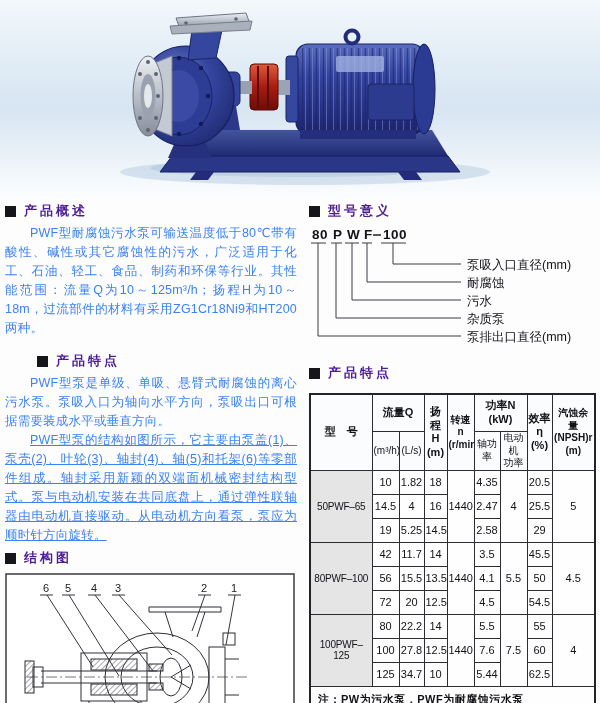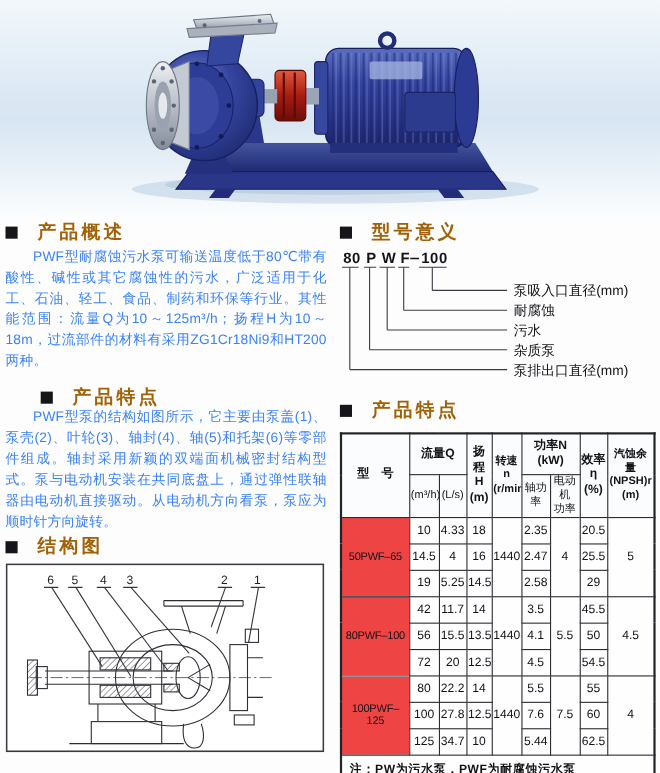--- a/index.html
+++ b/index.html
@@ -20,21 +20,21 @@
     background:linear-gradient(180deg,#f3f8fb 0%,#e2edf6 30%,#d7e5f2 55%,#eaf2f8 80%,#fbfdfe 100%);
   }
   .photo-area svg{display:block;}
   
   .content{display:flex;gap:12px;padding:0 5px;}
   .col-left{width:292px;flex:0 0 292px;}
   .col-right{width:286px;flex:0 0 286px;}
   
   .sec-header{display:flex;align-items:center;margin-top:6px;height:18px;}
   .sec-square{width:11px;height:11px;background:#15151a;margin-right:8px;flex:0 0 11px;}
-  .sec-title{font-size:17px;font-weight:bold;letter-spacing:3px;color:#a16207;line-height:18px;margin-left:10px;}
+  .sec-title{font-size:13px;font-weight:bold;letter-spacing:3px;color:#4c1d95;line-height:18px;}
   
   .para{
     margin:4px 0 0 0;font-size:12.5px;line-height:19px;
     text-align:justify;text-indent:2em;color:#3b82f6;letter-spacing:.2px;
   }
   .mt14{margin-top:14px;padding-left:32px;}
   .mt4{margin-top:4px;}
   
   .drawing-box{margin-top:6px;}
   .drawing-box svg{display:block;}
@@ -53,21 +53,21 @@
   }
   .perf-table td{
     border:1px solid #2c2c33;text-align:center;vertical-align:middle;
     font-size:11px;padding:0 1px;color:#121217;height:23px;overflow:hidden;
   }
   .perf-table thead td{font-weight:bold;font-size:11px;line-height:1.25;background:#fbfcfe;}
   .perf-table thead .sub{font-weight:normal;font-size:10px;}
   .perf-table thead td span{display:block;}
   .perf-table .hr1 td{height:36px;}
   .perf-table .hr2 td{height:34px;}
-  .perf-table td.model{font-size:10px;letter-spacing:-.2px;background:#ef4444;}
+  .perf-table td.model{font-size:10px;letter-spacing:-.2px;background:#e5e5e5;}
   .perf-table td.small{font-size:10px;}
   .perf-table .note-row td{
     height:26px;text-align:left;padding-left:7px;font-size:11px;font-weight:bold;letter-spacing:.5px;
   }
 </style>
 </head>
 <body>
 
 <div class="page">
 
@@ -186,21 +186,22 @@
       <div class="sec-header">
         <span class="sec-square"></span>
         <span class="sec-title">产品概述</span>
       </div>
       <p class="para">PWF型耐腐蚀污水泵可输送温度低于80℃带有酸性、碱性或其它腐蚀性的污水，广泛适用于化工、石油、轻工、食品、制药和环保等行业。其性能范围：流量Q为10～125m³/h；扬程H为10～18m，过流部件的材料有采用ZG1Cr18Ni9和HT200两种。</p>
 
       <div class="sec-header mt14">
         <span class="sec-square"></span>
         <span class="sec-title">产品特点</span>
       </div>
-      <p class="para" style="margin-top:0;">PWF型泵的结构如图所示，它主要由泵盖(1)、泵壳(2)、叶轮(3)、轴封(4)、轴(5)和托架(6)等零部件组成。轴封采用新颖的双端面机械密封结构型式。泵与电动机安装在共同底盘上，通过弹性联轴器由电动机直接驱动。从电动机方向看泵，泵应为顺时针方向旋转。</p>
+      <p class="para">PWF型泵是单级、单吸、悬臂式耐腐蚀的离心污水泵。泵吸入口为轴向水平方向，泵吸出口可根据需要装成水平或垂直方向。</p>
+      <p class="para" style="margin-top:0;text-decoration:underline;">PWF型泵的结构如图所示，它主要由泵盖(1)、泵壳(2)、叶轮(3)、轴封(4)、轴(5)和托架(6)等零部件组成。轴封采用新颖的双端面机械密封结构型式。泵与电动机安装在共同底盘上，通过弹性联轴器由电动机直接驱动。从电动机方向看泵，泵应为顺时针方向旋转。</p>
 
       <div class="sec-header mt4">
         <span class="sec-square"></span>
         <span class="sec-title">结构图</span>
       </div>
 
       <div class="drawing-box">
         <svg class="struct-svg" width="290" height="172" viewBox="0 0 290 172">
           <defs>
             <pattern id="hatch" width="4" height="4" patternUnits="userSpaceOnUse" patternTransform="rotate(45)">
@@ -376,24 +377,24 @@
               <span>电动机</span>
               <span>功率</span>
             </td>
           </tr>
         </thead>
         <tbody>
 
           <tr>
             <td rowspan="3" class="model">50PWF–65</td>
             <td>10</td>
-            <td>4.33</td>
+            <td>1.82</td>
             <td>18</td>
             <td rowspan="3">1440</td>
-            <td>2.35</td>
+            <td>4.35</td>
             <td rowspan="3">4</td>
             <td>20.5</td>
             <td rowspan="3">5</td>
           </tr>
           <tr>
             <td>14.5</td>
             <td>4</td>
             <td>16</td>
             <td>2.47</td>
             <td>25.5</td>

